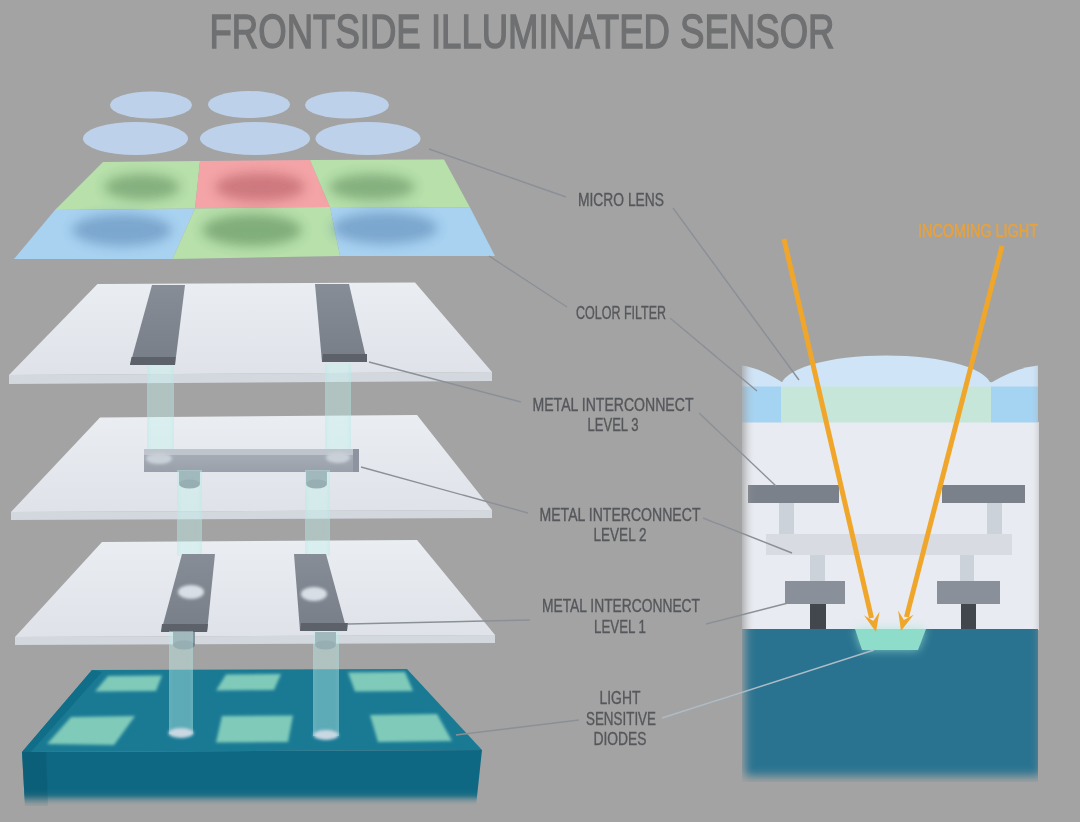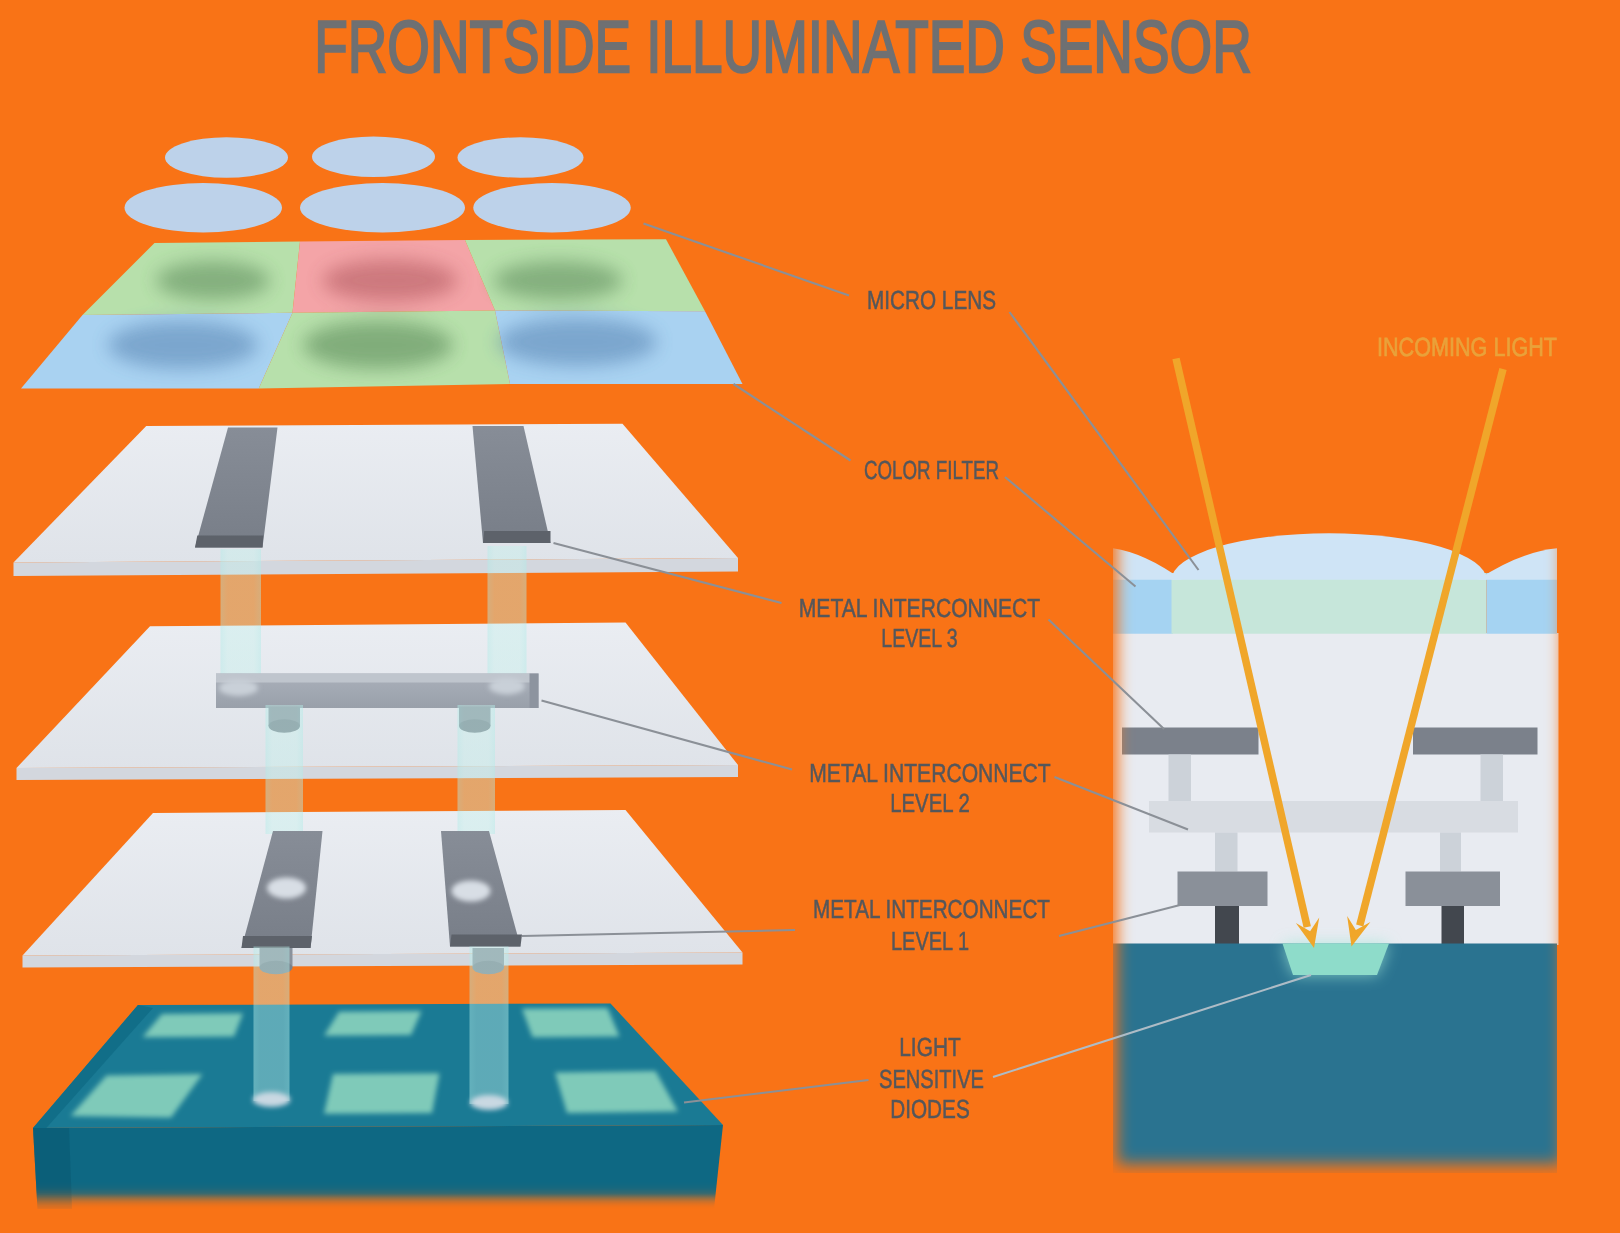--- a/index.html
+++ b/index.html
@@ -1,20 +1,20 @@
 <!DOCTYPE html>
 <html><head>
 <meta charset="utf-8">
 <style>
   html, body { margin: 0; padding: 0; background: #ffffff; }
   #stage {
     position: relative;
     width: 1080px;
     height: 822px;
-    background: #f97316;
+    background: #a3a3a3;
     overflow: hidden;
     font-family: "Liberation Sans", sans-serif;
   }
   svg { display: block; }
   text { font-family: "Liberation Sans", sans-serif; }
   .title-text { font-weight: normal; stroke: #6f7072; stroke-width: 1.5px; }
   .label-text { font-weight: normal; }
   .label-text text { stroke: #55575b; stroke-width: 0.35px; }
 </style>
 </head>

